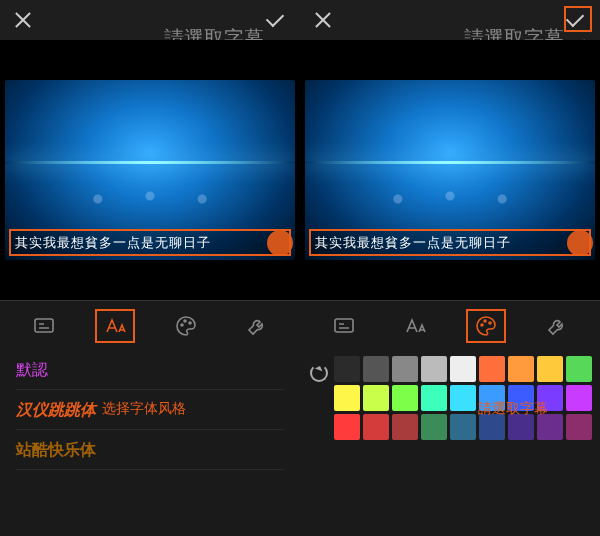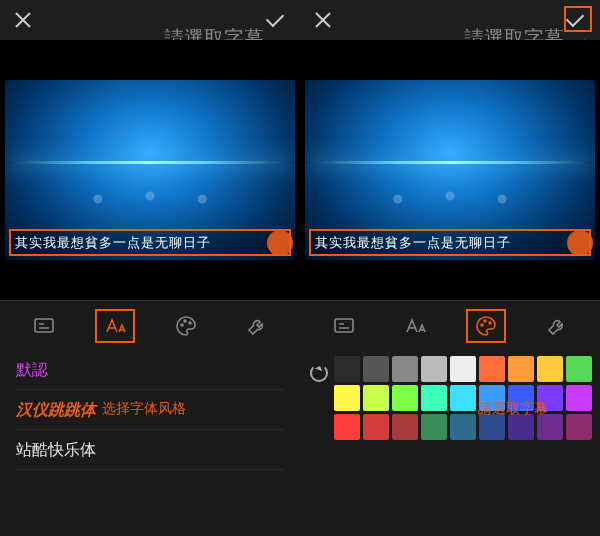--- a/index.html
+++ b/index.html
@@ -25,21 +25,21 @@
   .annot-label { position: absolute; color: #e95c1a; font-size: 14px; font-weight: 400; padding-left: 28px; }
   .tabs { height: 50px; border-top: 1px solid #333; display: flex; align-items: center; justify-content: space-around; padding: 0 8px; }
   .tab { width: 40px; height: 34px; display: flex; align-items: center; justify-content: center; border: 2px solid transparent; }
   .tab.hl { border-color: #e95c1a; }
   .tab svg { width: 24px; height: 24px; }
   .fonts { padding: 0 16px; }
   .font-row { height: 40px; line-height: 40px; border-bottom: 1px solid #2a2a2a; font-size: 16px; }
   .font-default { color: #d946ef; }
   .font-active { color: #e95c1a; font-style: italic; font-weight: 700; }
   .font-hand { color: #fff; font-family: cursive; }
-  .font-bold { color: #e5e5e5; font-weight: 400; }
+  .font-bold { color: #a16207; font-weight: 700; }
   .colors { padding: 6px 10px; display: flex; align-items: flex-start; gap: 6px; }
   .refresh { width: 18px; height: 18px; border: 2px solid #aaa; border-radius: 50%; border-top-color: transparent; position: relative; margin-top: 8px; flex-shrink: 0; }
   .refresh::after { content: ""; position: absolute; top: -4px; left: 4px; border: 4px solid transparent; border-bottom-color: #aaa; transform: rotate(20deg); }
   .grid { display: grid; grid-template-columns: repeat(9, 26px); grid-auto-rows: 26px; gap: 3px; flex: 1; }
   .sw { width: 26px; height: 26px; border-radius: 2px; }
 </style>
 </head>
 <body>
 
 <div class="wrap">

